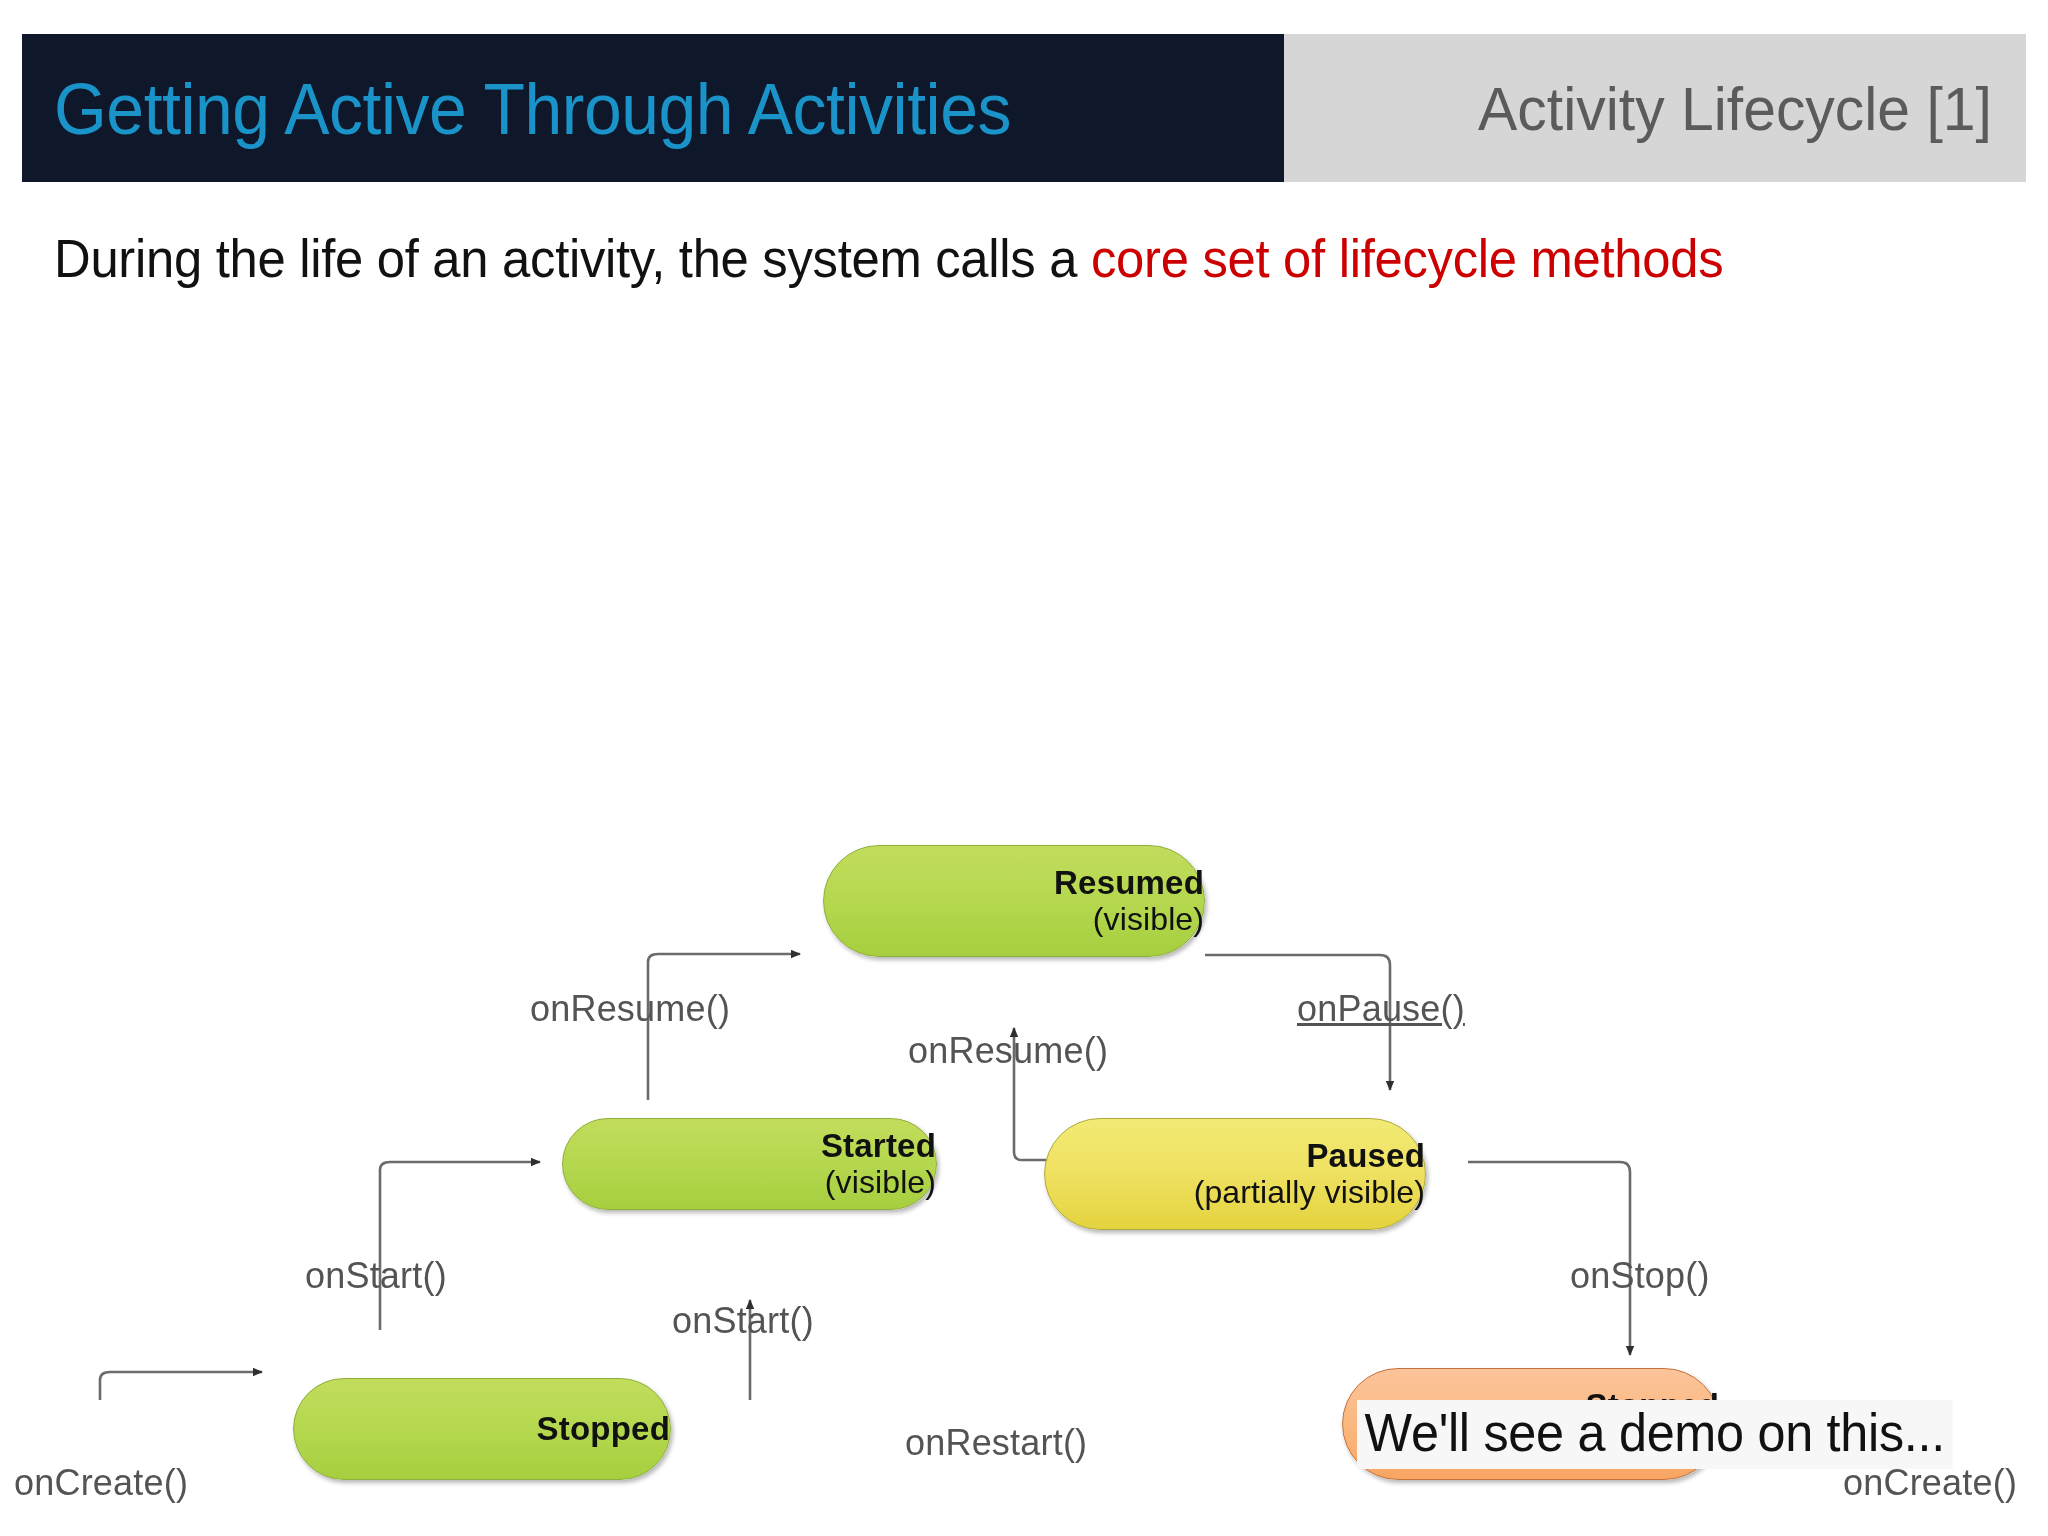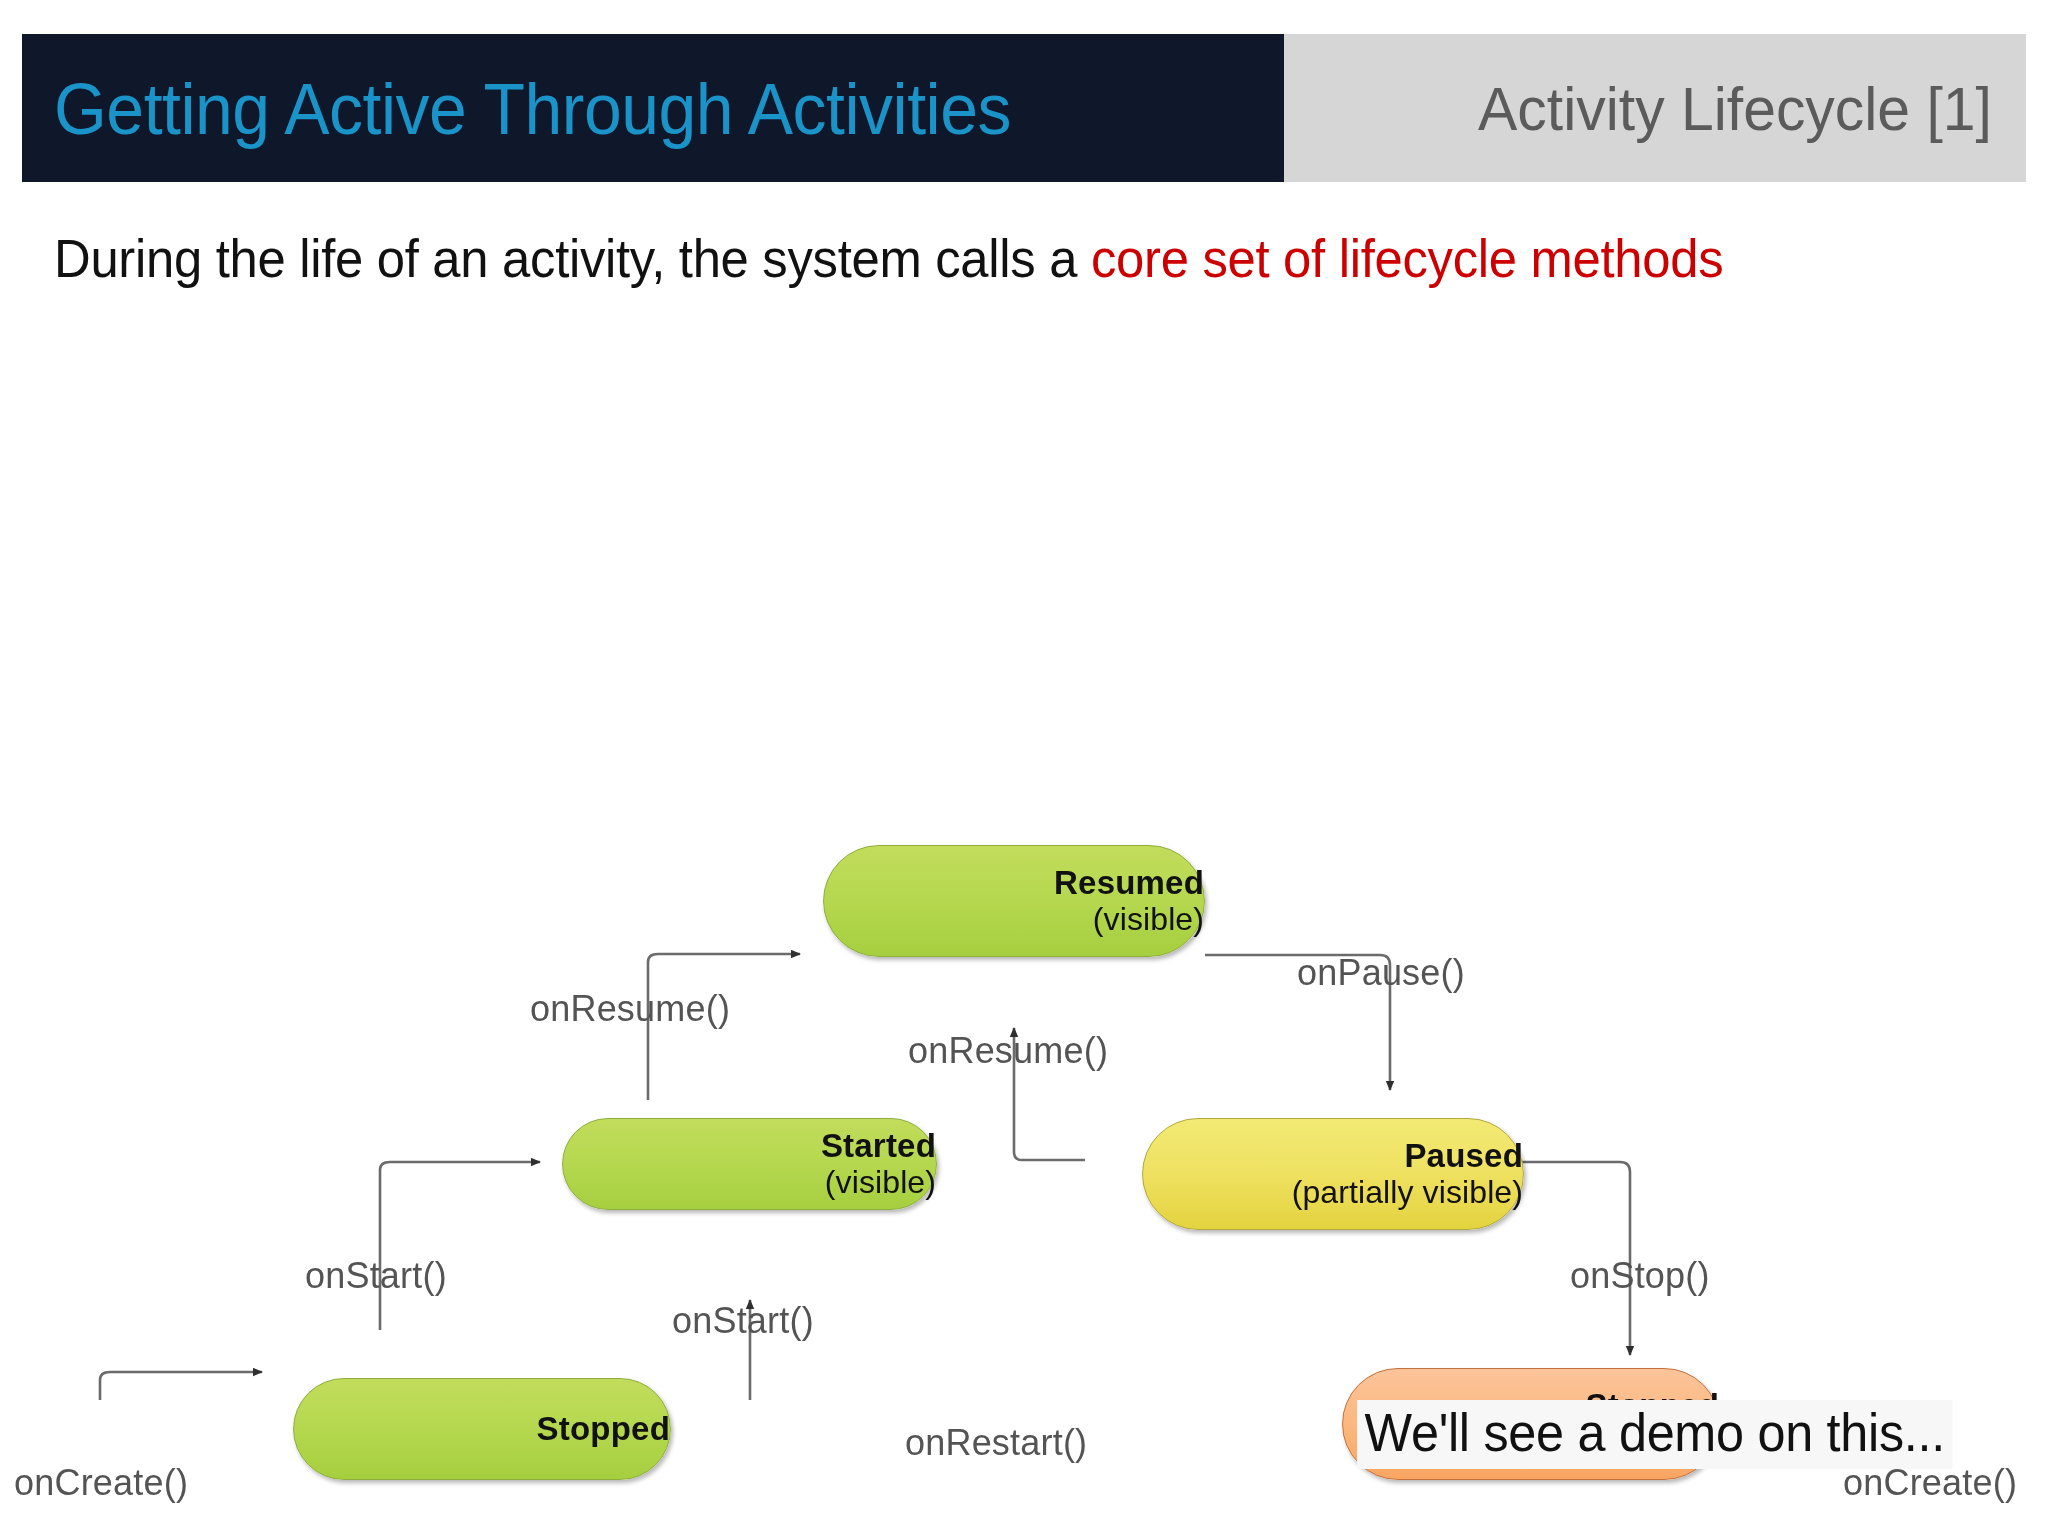--- a/index.html
+++ b/index.html
@@ -199,38 +199,38 @@
   <div class="node green" style="left:823px; top:445px; width:382px; height:112px;">
     <div class="n-title">Resumed</div>
     <div class="n-sub">(visible)</div>
   </div>
 
   <div class="node green" style="left:562px; top:718px; width:375px; height:92px;">
     <div class="n-title">Started</div>
     <div class="n-sub">(visible)</div>
   </div>
 
-  <div class="node yellow" style="left:1142px; top:718px; width:382px; height:112px;">
+  <div class="node yellow" style="left:1044px; top:718px; width:382px; height:112px;">
     <div class="n-title">Paused</div>
     <div class="n-sub">(partially visible)</div>
   </div>
 
   <div class="node green" style="left:293px; top:978px; width:378px; height:102px;">
     <div class="n-title">Stopped</div>
   </div>
 
   <div class="node orange" style="left:1342px; top:968px; width:378px; height:112px;">
     <div class="n-title">Stopped</div>
     <div class="n-sub">(hidden)</div>
   </div>
 
   <div class="edge-label" style="left:14px;  top:1062px;">onCreate()</div>
   <div class="edge-label" style="left:305px; top:855px;">onStart()</div>
   <div class="edge-label" style="left:530px; top:588px;">onResume()</div>
-  <div class="edge-label" style="left:1297px; top:552px;">onPause()</div>
+  <div class="edge-label" style="left:1297px; top:588px;text-decoration:underline;">onPause()</div>
   <div class="edge-label" style="left:908px; top:630px;">onResume()</div>
   <div class="edge-label" style="left:1570px; top:855px;">onStop()</div>
   <div class="edge-label" style="left:905px; top:1022px;">onRestart()</div>
   <div class="edge-label" style="left:672px; top:900px;">onStart()</div>
   <div class="edge-label" style="left:1843px; top:1062px;">onCreate()</div>
 
 </div>
 
 <div id="footer-note">We'll see a demo on this...</div>
 

